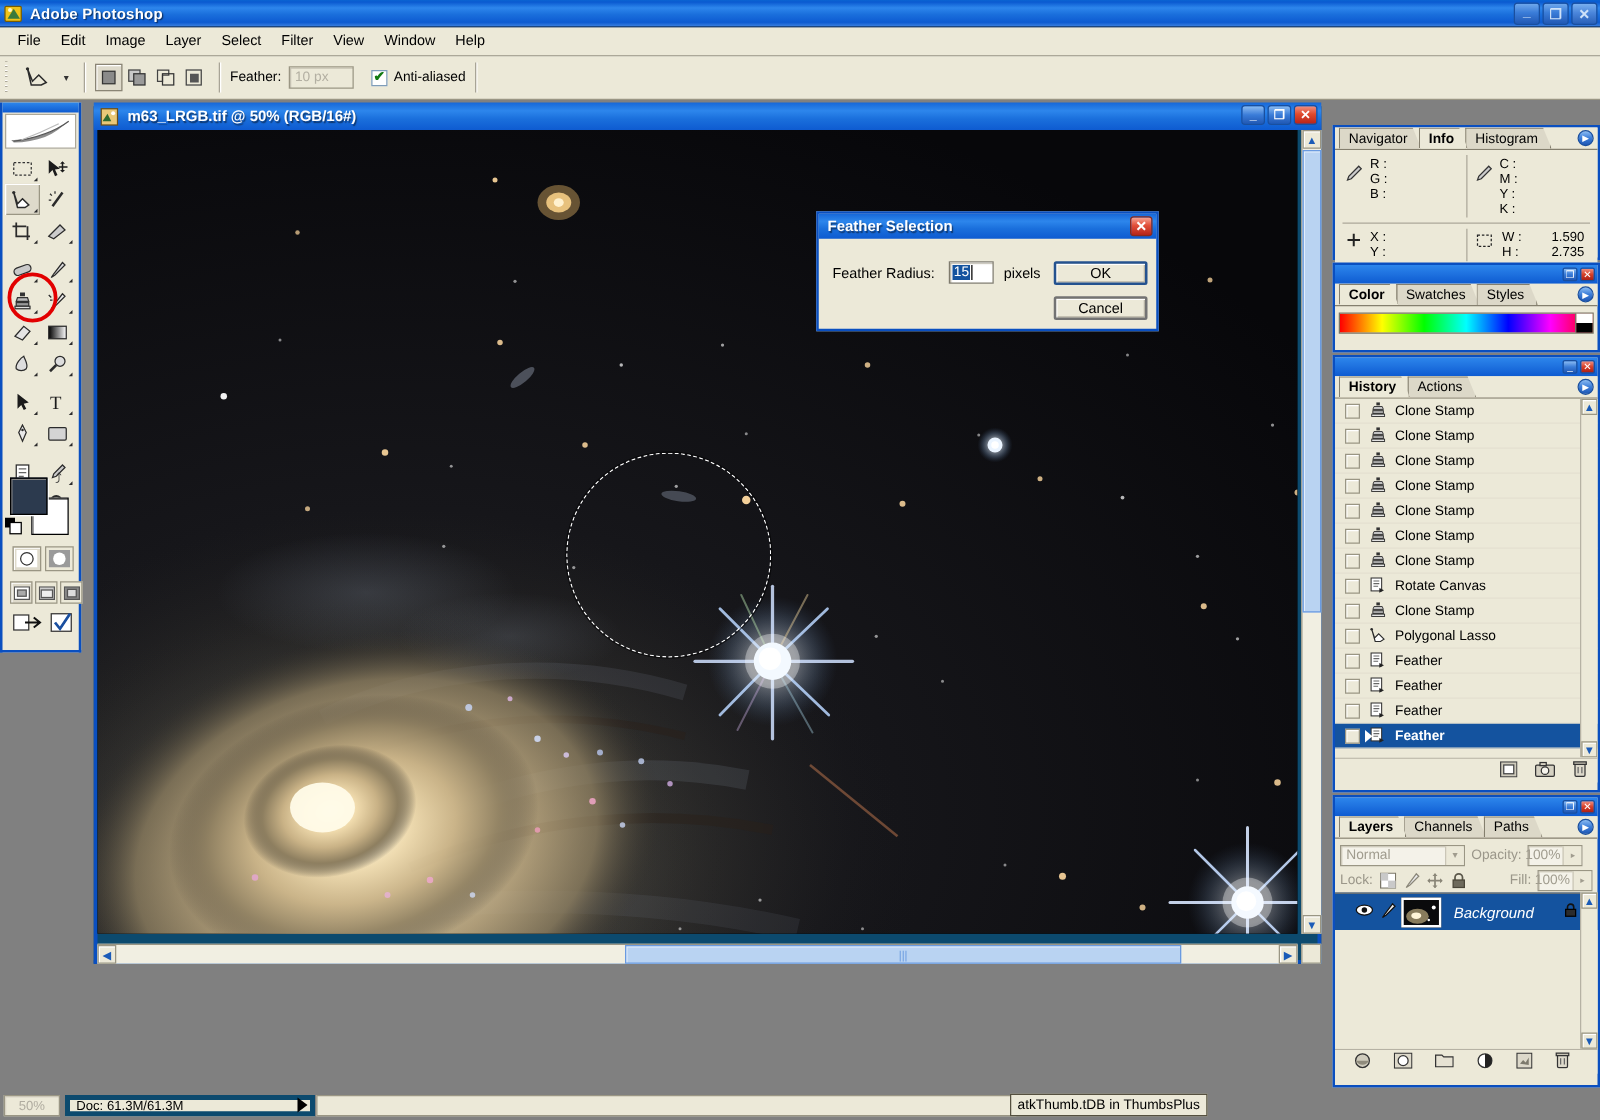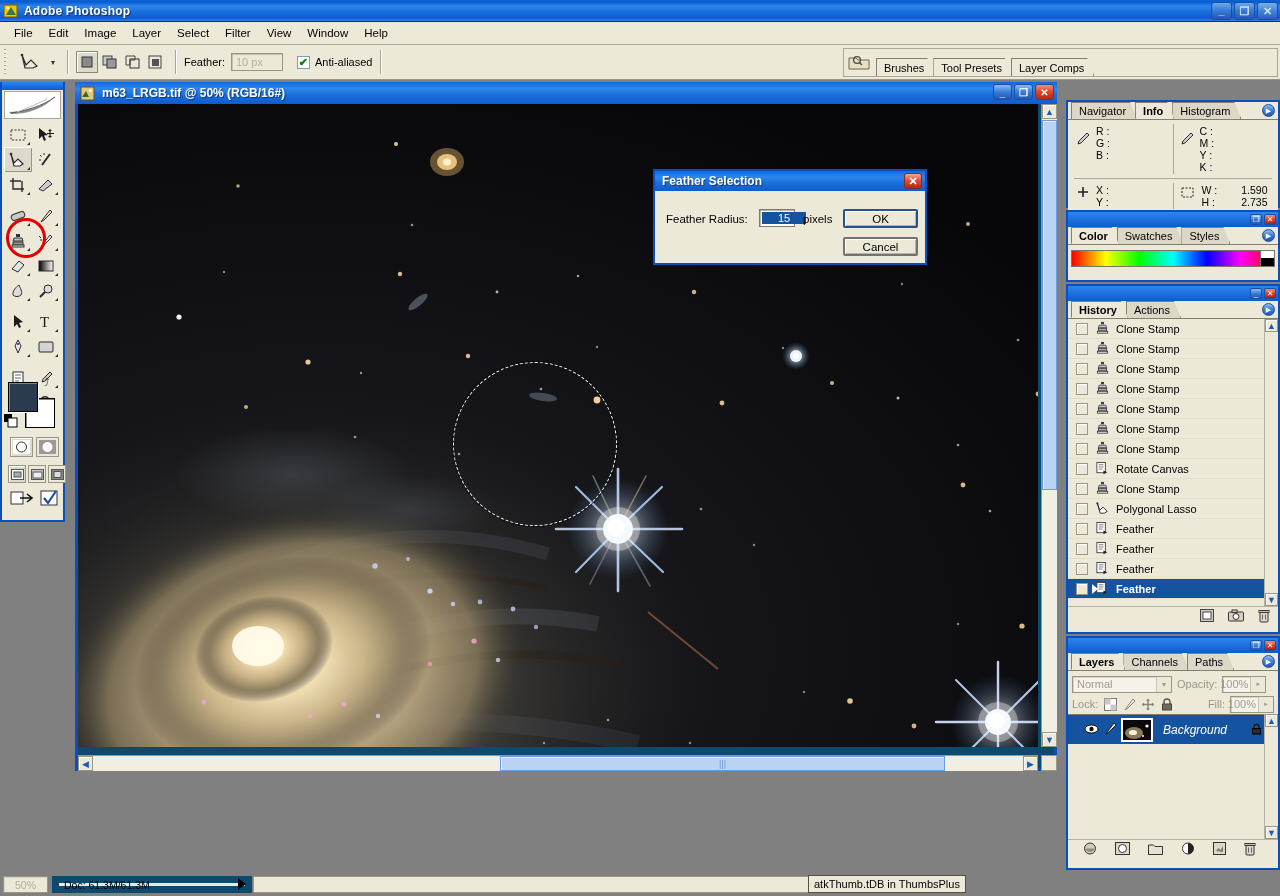--- a/index.html
+++ b/index.html
@@ -193,21 +193,21 @@
   .lockbox{width:14px;height:14px;display:flex;align-items:center;justify-content:center;}
   .layeritem{display:flex;align-items:center;height:30px;background:#14539f;padding:0 16px;gap:4px;border-top:1px solid #7d7a6d;}
   .layeritem .thumb{width:32px;height:24px;border:2px solid #fff;overflow:hidden;background:#000;position:relative;}
   .layname{color:#fff;font-style:italic;font-size:12px;flex:1;margin-left:6px;}
   .layerlistbg{background:#ece9d8;height:125px;position:relative;}
 
   
   .statusbar{position:absolute;left:0;bottom:0;width:1280px;height:22px;background:#808080;}
   .sbzoom{position:absolute;left:3px;top:2px;width:45px;height:17px;background:#ece9d8;border:1px solid #9a9684;
     display:flex;align-items:center;justify-content:center;font-size:10.5px;color:#b0aca0;box-shadow:inset 1px 1px 0 #d8d4c5;}
-  .sbdoc{position:absolute;left:52px;top:2px;width:200px;height:17px;background:#ece9d8;border:7px solid #0c4a6e;
+  .sbdoc{position:absolute;left:52px;top:2px;width:200px;height:17px;background:#ece9d8;border:4px solid #0c4a6e;
     display:flex;align-items:center;padding-left:5px;font-size:10.5px;color:#000;}
   .sbarrow{position:absolute;left:238px;top:4px;width:0;height:0;border-top:6px solid transparent;border-bottom:6px solid transparent;border-left:8px solid #000;}
   .sbrest{position:absolute;left:253px;top:2px;width:560px;height:17px;background:#ece9d8;border:1px solid #9a9684;}
   .taskitem{position:absolute;left:808px;top:1px;height:18px;background:#ece9d8;border:1px solid #55503f;
     display:flex;align-items:center;padding:0 5px;font-size:11px;color:#000;}
 
   
   .sky{position:absolute;left:0;top:0;width:960px;height:643px;}
   .ants{
     position:absolute; border-radius:50%;
@@ -224,21 +224,21 @@
   .dlgbar{height:20px;background:linear-gradient(to bottom,#1667d8 0%,#2d86ec 30%,#1a6fdc 60%,#0e5bd1 100%);
     display:flex;align-items:center;padding-left:7px;}
   .dlgbar .t{color:#fff;font-weight:bold;font-size:12px;text-shadow:1px 1px 1px rgba(0,0,0,.5);}
   .dlgx{position:absolute;right:3px;top:2px;width:18px;height:16px;border-radius:3px;border:1px solid #8a2a1c;
     background:linear-gradient(to bottom,#f6a596,#e2503a 45%,#b5241a);
     display:flex;align-items:center;justify-content:center;color:#fff;font-size:11px;font-weight:bold;}
   .dlgbody{position:relative;height:74px;}
   .dlglabel{position:absolute;left:11px;top:22px;font-size:11.5px;color:#000;}
   .dlgfield{position:absolute;left:104px;top:18px;width:36px;height:18px;background:#fff;border:1px solid #7f7b6c;
     display:flex;align-items:center;padding-left:2px;box-shadow:inset 1px 1px 1px #b5b1a2;}
-  .dlgfield .selnum{background:#14539f;color:#fff;font-size:11px;padding:0 16px;}
+  .dlgfield .selnum{background:#14539f;color:#fff;font-size:11px;padding:0 1px;}
   .dlgcaret{width:1px;height:12px;background:#000;margin-left:1px;}
   .dlgunits{position:absolute;left:148px;top:22px;font-size:11.5px;color:#000;}
   .btn{
     position:absolute;height:19px;width:75px;background:#ece9d8;border:2px solid #737373;border-radius:2px;
     display:flex;align-items:center;justify-content:center;font-size:11.5px;color:#000;
     box-shadow:inset 1px 1px 0 #fff, inset -1px -1px 0 #b8b4a5;
   }
   .btn.ok{left:188px;top:18px;border:2px solid #24528f;}
   .btn.cancel{left:188px;top:46px;}
 </style>
@@ -319,34 +319,20 @@
     <div class="vsep"></div>
     <div class="lbl">Feather:</div>
     <div style="width:6px"></div>
     <div class="txtin">10 px</div>
     <div style="width:14px"></div>
     <span class="chk">✔</span>
     <div style="width:5px"></div>
     <div class="lbl">Anti-aliased</div>
     <div class="vsep"></div>
 
-    <div class="palwell">
-      <div class="dockicon">
-        <svg width="22" height="18" viewBox="0 0 22 18">
-          <path d="M1 5 h7 l2 2 h11 v9 h-20 Z" fill="#e8e0c0" stroke="#6b6450"></path>
-          <circle cx="9" cy="7" r="3.4" fill="none" stroke="#4a4a4a" stroke-width="1.3"></circle>
-          <line x1="11.5" y1="9.5" x2="14" y2="12" stroke="#4a4a4a" stroke-width="1.5"></line>
-        </svg>
-      </div>
-      <div class="tabminis">
-        <div class="minitab">Brushes</div>
-        <div class="minitab">Tool Presets</div>
-        <div class="minitab">Layer Comps</div>
-      </div>
-    </div>
   </div>
 
   <div class="toolbox">
     <div class="tbtitle"></div>
     <div class="tblogo">
       <svg width="55" height="26" viewBox="0 0 55 26">
         <path d="M4 20 C16 20 38 16 50 4 C40 16 24 22 6 22 Z" fill="#8d8d8d"></path>
         <path d="M6 21 C20 19 38 14 50 5" stroke="#555" fill="none" stroke-width="1"></path>
         <path d="M12 20 C20 17 30 13 42 7" stroke="#bbb" fill="none" stroke-width="1"></path>
       </svg>

